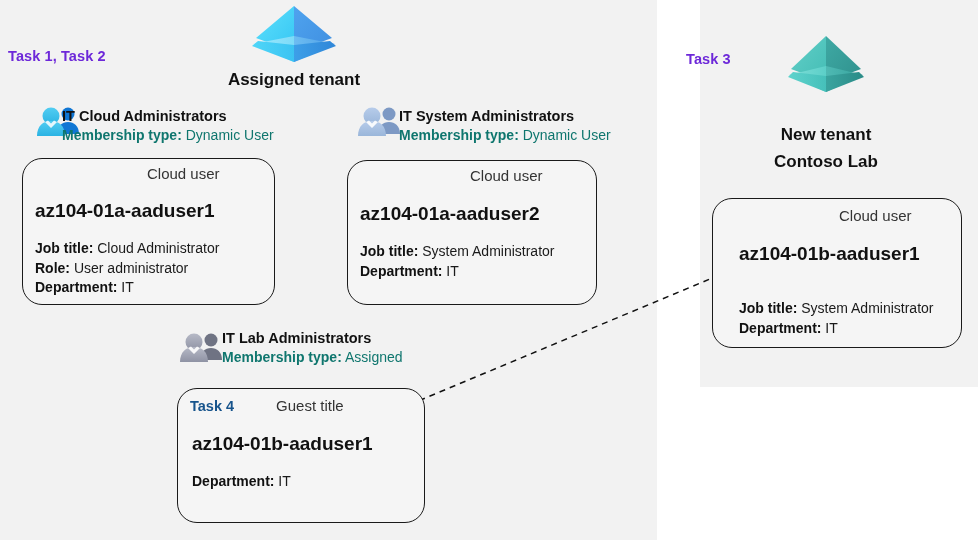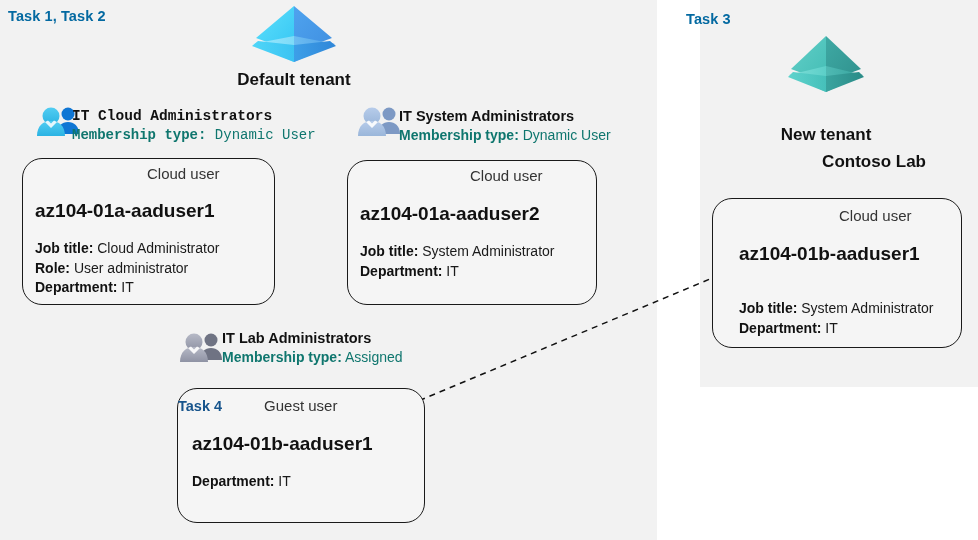--- a/index.html
+++ b/index.html
@@ -3,22 +3,22 @@
 <meta charset="utf-8">
 <style>
   html,body{margin:0;padding:0;background:#ffffff;}
   body{width:978px;height:540px;position:relative;overflow:hidden;
        font-family:"Liberation Sans","DejaVu Sans",sans-serif;}
 
   .panel{position:absolute;background:#f2f2f2;}
   #left-panel{left:0;top:0;width:657px;height:540px;}
   #right-panel{left:700px;top:0;width:278px;height:387px;}
 
-  .task-label{position:absolute;color:#0369a1;font-weight:bold;font-size:14.5px;
-              letter-spacing:.1px;white-space:nowrap;}
+  .task-label{position:absolute;color:#6d28d9;font-weight:bold;font-size:14.5px;
+              letter-spacing:.1px;white-space:nowrap;margin-top:40px;}
 
   .tenant-name{position:absolute;font-weight:bold;font-size:17px;color:#111;
                white-space:nowrap;text-align:center;}
 
   .grp{position:absolute;}
   .grp-head{font-weight:bold;font-size:14.5px;color:#111;white-space:nowrap;
             line-height:19px;}
   .grp-sub{font-size:14px;color:#0f766e;white-space:nowrap;line-height:19px;}
   .grp-sub b{font-weight:bold;}
 
@@ -174,25 +174,25 @@
   </g>
   <g>
     <circle cx="808" cy="215" r="8.5" fill="url(#cu4)"></circle>
     <path d="M794,236 c0,-10 6,-15 14,-15 c8,0 14,5 14,15 z" fill="url(#cu4)"></path>
     <path d="M802,222 l6,7 l6,-7 l-3,-1.5 l-3,3 l-3,-3 z" fill="#ffffff" opacity=".85"></path>
   </g>
 
   <line x1="399" y1="409" x2="722" y2="274" stroke="#111" stroke-width="1.5" stroke-dasharray="6,5" marker-end="url(#arrowhead)"></line>
 </svg>
 
-<div class="tenant-name" style="left:194px;top:70px;width:200px;">Default tenant</div>
+<div class="tenant-name" style="left:194px;top:70px;width:200px;">Assigned tenant</div>
 <div class="tenant-name" style="left:726px;top:125px;width:200px;">New  tenant</div>
-<div class="tenant-name" style="left:726px;top:152px;width:200px;text-align:right;">Contoso Lab</div>
-
-<div class="grp" style="left:72px;top:107px;font-family:Liberation Mono, monospace;">
+<div class="tenant-name" style="left:726px;top:152px;width:200px;">Contoso Lab</div>
+
+<div class="grp" style="left:62px;top:107px;">
   <div class="grp-head">IT Cloud Administrators</div>
   <div class="grp-sub">
     <b>Membership type:</b>
     <span>Dynamic User</span>
   </div>
 </div>
 
 <div class="grp" style="left:399px;top:107px;">
   <div class="grp-head">IT System Administrators</div>
   <div class="grp-sub">
@@ -243,24 +243,24 @@
       <span>System Administrator</span>
     </div>
     <div>
       <b>Department:</b>
       <span>IT</span>
     </div>
   </div>
 </div>
 
 <div class="card" style="left:177px;top:388px;width:248px;height:135px;">
-  <div class="card-top" style="left:0;top:8px;">
+  <div class="card-top" style="left:12px;top:8px;">
     <span class="tsk">Task 4</span>
     <span style="width:28px;"></span>
-    <span class="kind">Guest user</span>
+    <span class="kind">Guest title</span>
   </div>
   <div class="uname" style="left:14px;top:44px;">az104-01b-aaduser1</div>
   <div class="attrs" style="left:14px;top:83px;">
     <div>
       <b>Department:</b>
       <span>IT</span>
     </div>
   </div>
 </div>
 

